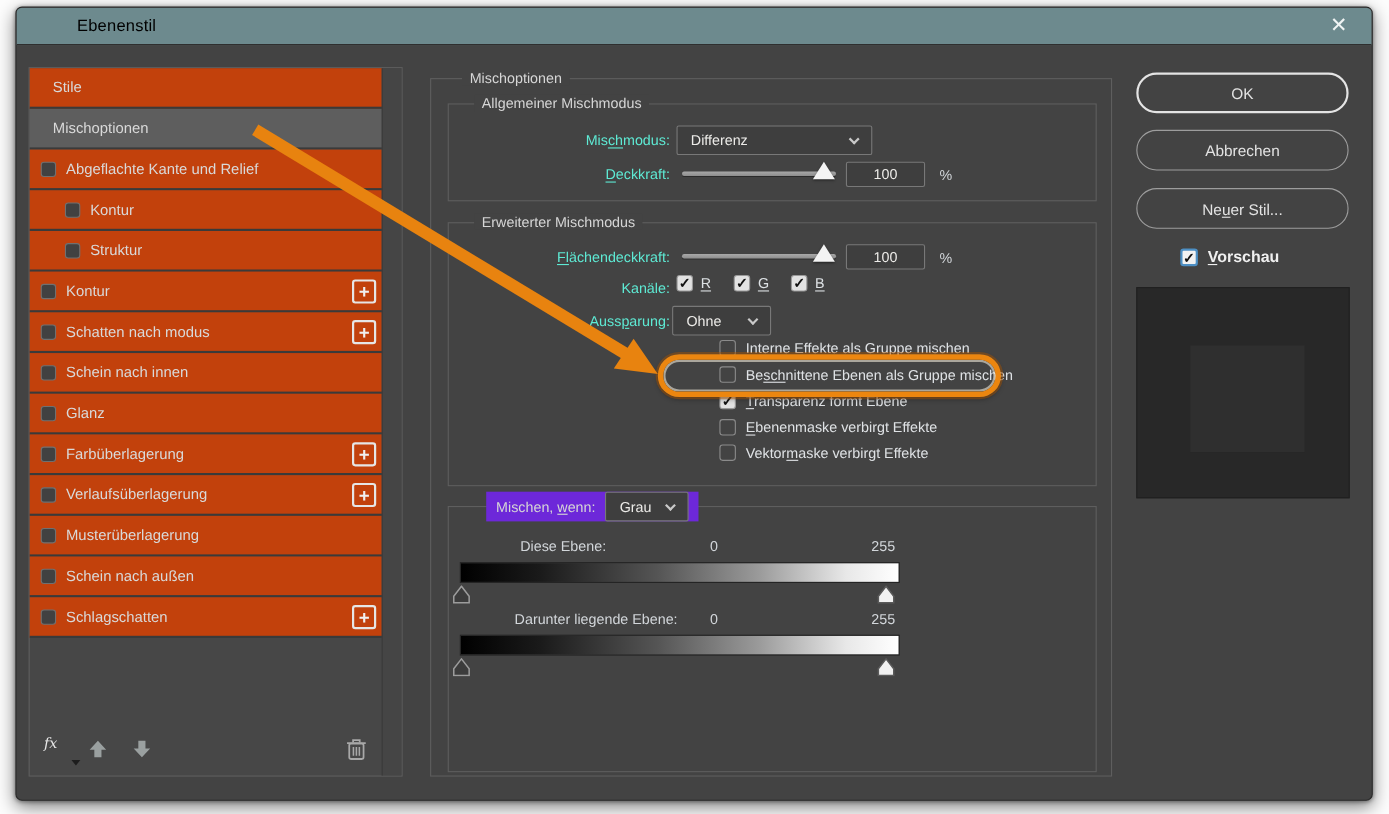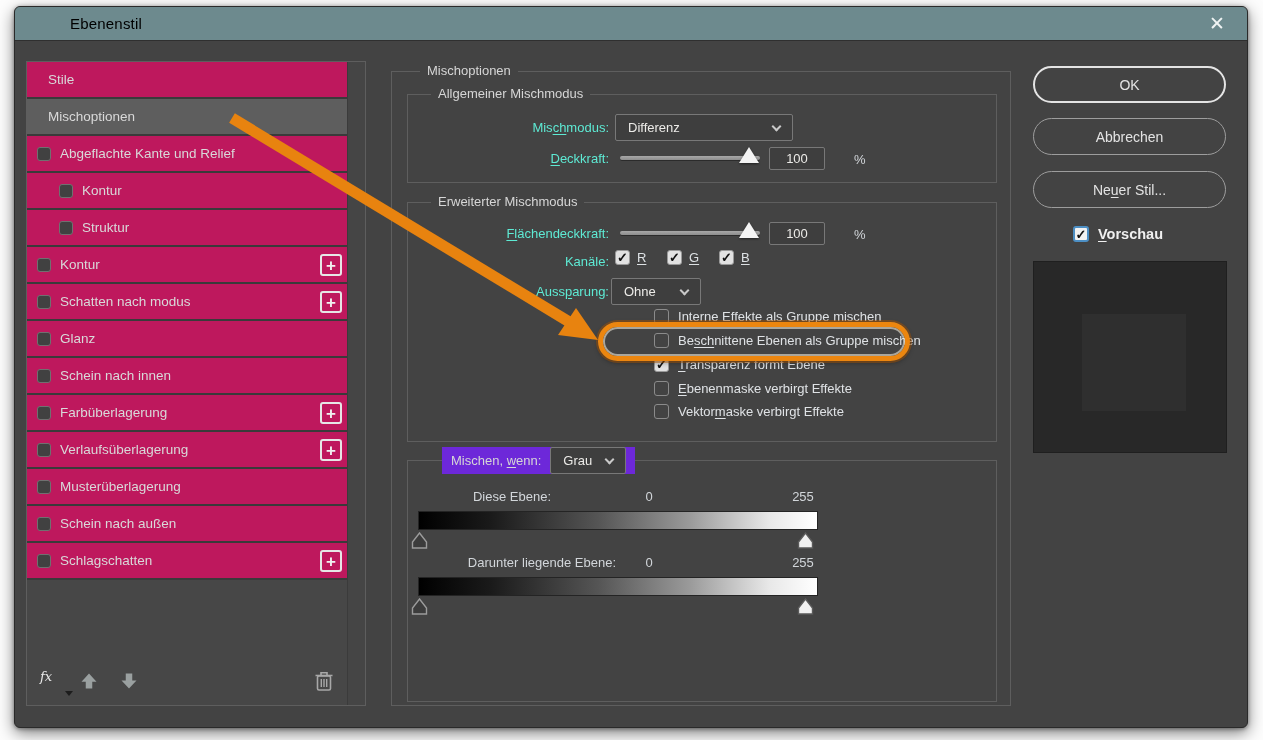--- a/index.html
+++ b/index.html
@@ -13,21 +13,21 @@
   .titlebar { position:absolute; left:0; top:0; width:100%; height:34px; background:#6d8a8e;
     border-bottom:1px solid #2f2f2f; display:flex; align-items:center; }
   .titlebar .title { color:#000000; font-size:15px; padding-left:15px; letter-spacing:.2px;margin-left:40px; }
   .close-x { position:absolute; right:22px; top:5px; color:#f0f4f4; font-size:19px; cursor:default; line-height:24px; }
 
   
   .sidebar { position:absolute; left:11px; top:54px; width:340px; height:645px;
     background:#474747; border:1px solid #5e5e5e; }
   .sb-list { position:absolute; left:0; top:0; width:321px; height:100%; }
   .sb-gutter { position:absolute; right:0; top:0; width:18px; height:100%; border-left:1px solid #3b3b3b; background:#454545; }
-  .sb-row { position:relative; height:37px; border-bottom:2px solid #3a3a3a; background:#be185d;
+  .sb-row { position:relative; height:37px; border-bottom:2px solid #3a3a3a; background:#c2410c;
     display:flex; align-items:center; color:#d9d9d9; font-size:13.5px; cursor:default; }
   .sb-row.selected { background:#5e5e5e; }
   .sb-row .lbl { margin-left:33px; }
   .sb-row.noCheck .lbl { margin-left:21px; }
   .sb-row.indent .lbl { margin-left:55px; }
   .chk-dark { position:absolute; left:10px; top:11px; width:14px; height:14px;
     background:#414141; border:1px solid #707070; border-radius:3px; }
   .sb-row.indent .chk-dark { left:32px; }
   .plus-btn { position:absolute; right:6px; top:7px; width:22px; height:22px;
     border:2px solid #e6e6e6; border-radius:3px; color:#f0f0f0; font-size:17px; font-weight:bold;
@@ -59,21 +59,21 @@
     display:flex; align-items:center; color:#ecebe8; font-size:13px; }
   .dd .dd-val { padding-left:12px; flex:1; }
   .chev { width:7px; height:7px; border-right:2px solid #c9c9c9; border-bottom:2px solid #c9c9c9;
     transform:rotate(45deg); margin-right:12px; margin-top:-3px; flex:none; }
 
   .track { position:absolute; height:4px; background:linear-gradient(#a8a8a8,#8d8d8d); border-radius:2px;
     box-shadow:0 1px 0 rgba(0,0,0,.35); }
   .tri-handle { position:absolute; width:0; height:0; border-left:10px solid transparent;
     border-right:10px solid transparent; border-bottom:16px solid #f4f4f4;
     filter:drop-shadow(0 1px 1px rgba(0,0,0,.5)); }
-  .num-box { position:absolute; width:56px; height:23px; background:#3e3e3e; border:1px solid #787878;
+  .num-box { position:absolute; width:72px; height:23px; background:#3e3e3e; border:1px solid #787878;
     border-radius:2px; color:#ecebe8; font-size:13px; display:flex; align-items:center; justify-content:center; }
   .unit { position:absolute; color:#d2d6da; font-size:13px; }
 
   .chk-light { width:15px; height:15px; background:#e2e2e2; border:1px solid #9a9a9a; border-radius:3px;
     color:#111; font-size:13px; font-weight:bold; line-height:14px; text-align:center; }
   .chk-empty15 { width:15px; height:15px; background:#434343; border:1px solid #8b8b8b; border-radius:3px; }
   .chan { position:absolute; display:flex; align-items:center; gap:7px; color:#dde1e4; font-size:13px; }
   .chan .cl { text-decoration:underline; text-underline-offset:2px; }
 
   .opt-row { position:absolute; left:198px; display:flex; align-items:flex-start; gap:9px;
@@ -140,25 +140,25 @@
         <span class="lbl">Kontur</span>
         <span class="plus-btn">+</span>
       </div>
       <div class="sb-row">
         <span class="chk-dark"></span>
         <span class="lbl">Schatten nach modus</span>
         <span class="plus-btn">+</span>
       </div>
       <div class="sb-row">
         <span class="chk-dark"></span>
+        <span class="lbl">Schein nach innen</span>
+      </div>
+      <div class="sb-row">
+        <span class="chk-dark"></span>
         <span class="lbl">Glanz</span>
-      </div>
-      <div class="sb-row">
-        <span class="chk-dark"></span>
-        <span class="lbl">Schein nach innen</span>
       </div>
       <div class="sb-row">
         <span class="chk-dark"></span>
         <span class="lbl">Farbüberlagerung</span>
         <span class="plus-btn">+</span>
       </div>
       <div class="sb-row">
         <span class="chk-dark"></span>
         <span class="lbl">Verlaufsüberlagerung</span>
         <span class="plus-btn">+</span>

